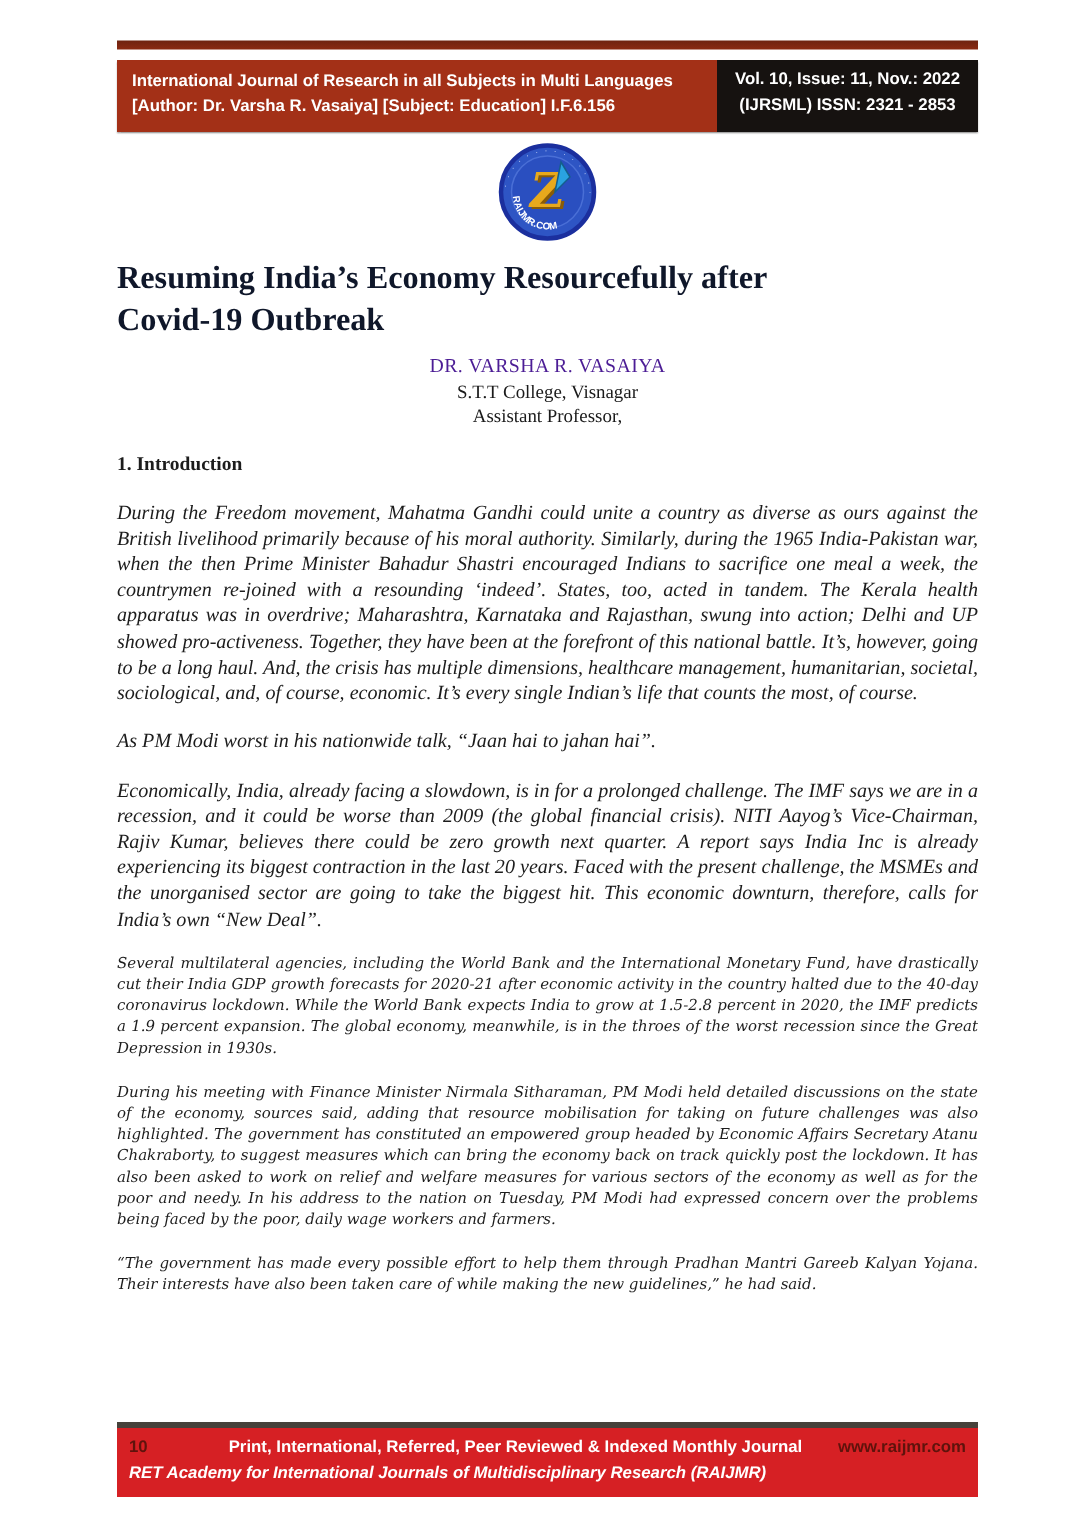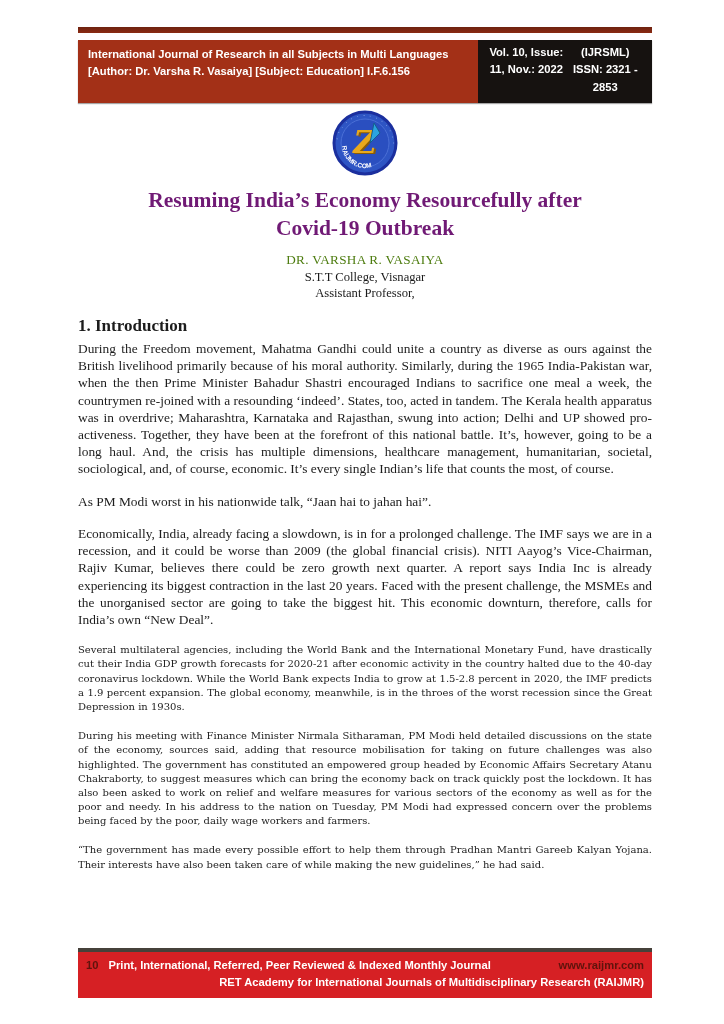--- a/index.html
+++ b/index.html
@@ -29,70 +29,71 @@
     padding: 6px 10px 7px;
   }
   .hdr-left div { white-space: nowrap; }
   .hdr-right {
     width: 158px; flex: 0 0 auto;
     background: var(--header_black, #161210);
     color: #fff;
     font: bold 11.2px/1.55 "Liberation Sans", sans-serif;
     padding: 4px 8px 7px;
     text-align: center;
-    display: flex; flex-direction: row; justify-content: center;
+    display: flex; flex-direction: column; justify-content: center;
   }
 
   
   .logo-wrap { display: flex; justify-content: center; margin-top: 6px; }
   .logo-svg { display: block; }
 
   
   .title {
-    text-align: center;
+    text-align: left;
     font-weight: bold;
     font-size: 21.5px;
     line-height: 1.32;
     margin-top: 9px;
-    color: #701a75;
+    color: #0f172a;
   }
   .authors { text-align: center; margin-top: 9px; line-height: 1.28; }
-  .author-name { font-size: 13.2px; letter-spacing: .3px; color: #4d7c0f; }
+  .author-name { font-size: 13.2px; letter-spacing: .3px; color: #4c1d95; }
   .author-sub { font-size: 12.6px; color: #1a1a1a; }
 
   
-  .section-heading { font-weight: bold; font-size: 17px; margin: 15px 0 4px; }
+  .section-heading { font-weight: bold; font-size: 13px; margin: 15px 0 16px; }
   p.body-par {
     font-size: 13.4px;
     line-height: 1.285;
     text-align: justify;
     margin: 4px 0 15px;
+    font-style: italic;
   }
   p.first { margin-top: 0; }
   p.dense {
     font-family: "DejaVu Serif", serif;
     font-size: 10px;
     line-height: 1.42;
   }
 
   
   .footer {
     position: absolute; left: 78px; width: 574px; top: 948px;
     background: var(--footer_red, #d62024);
     border-top: 4px solid #46413a;
     color: #fff;
     font: bold 11.2px/1.5 "Liberation Sans", sans-serif;
     padding: 5px 8px 7px;
     box-sizing: border-box;
   }
   .footer-row1 { display: flex; align-items: flex-end; }
   .page-number { color: var(--footer_dark_text, #5f130c); margin-right: 10px; }
-  .footer-label { flex: 1 1 auto; }
+  .footer-label { flex: 1 1 auto; margin-left: 44px; }
   .footer-site { color: var(--footer_dark_text, #5f130c); margin-left: 8px; }
-  .footer-row2 { text-align: right; }
+  .footer-row2 { text-align: left; font-style: italic; }
 </style>
 </head>
 <body>
 
 <div class="top-rule"></div>
 
 <div class="content">
 
   <div class="header">
     <div class="hdr-left">

